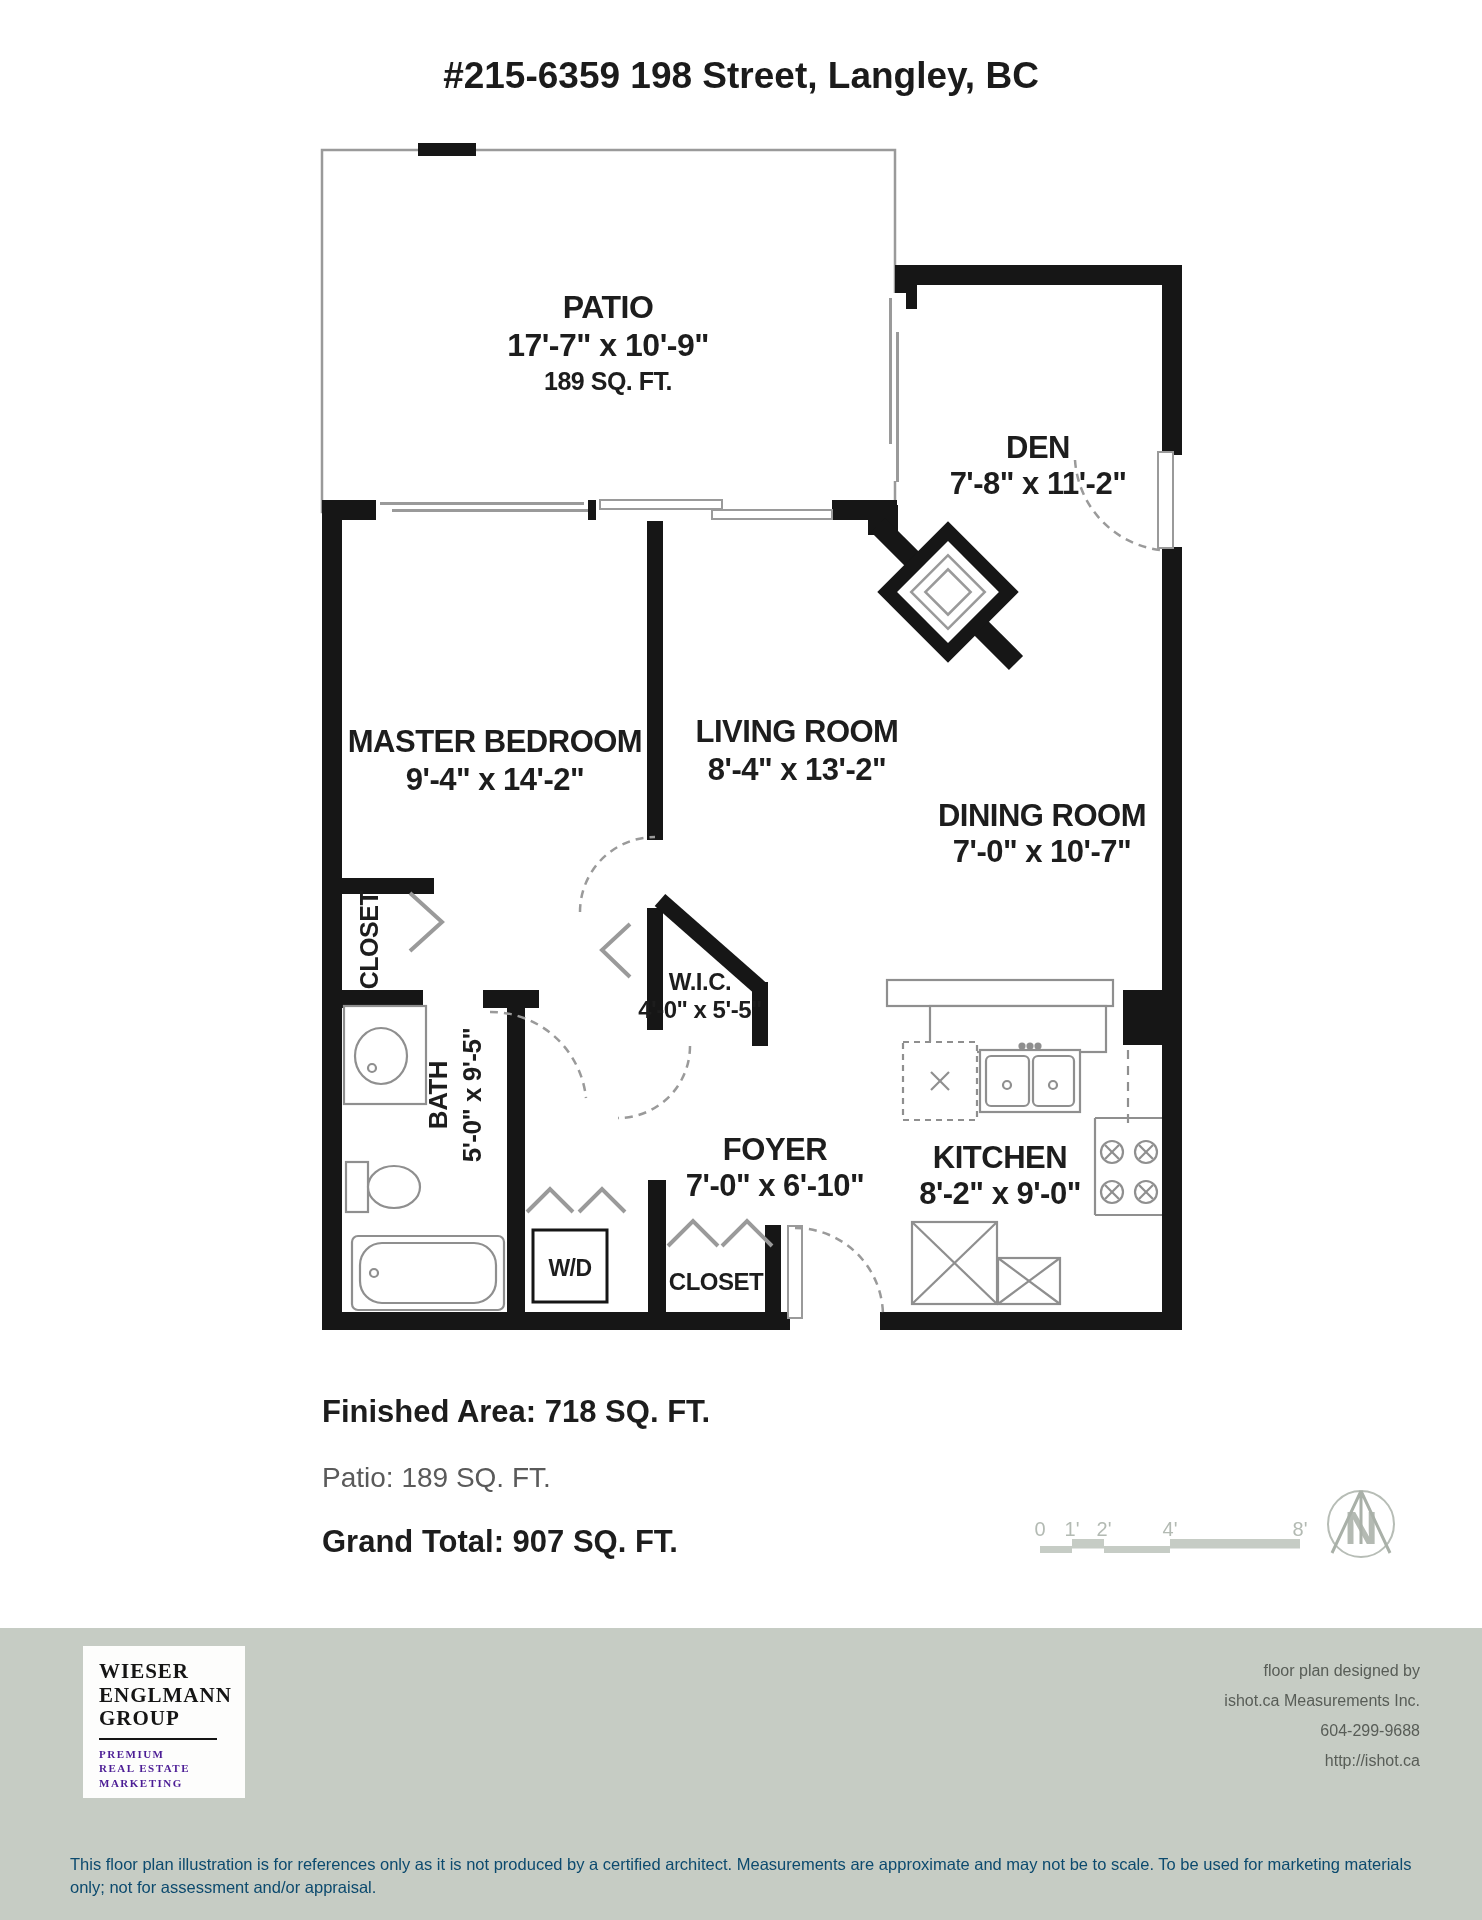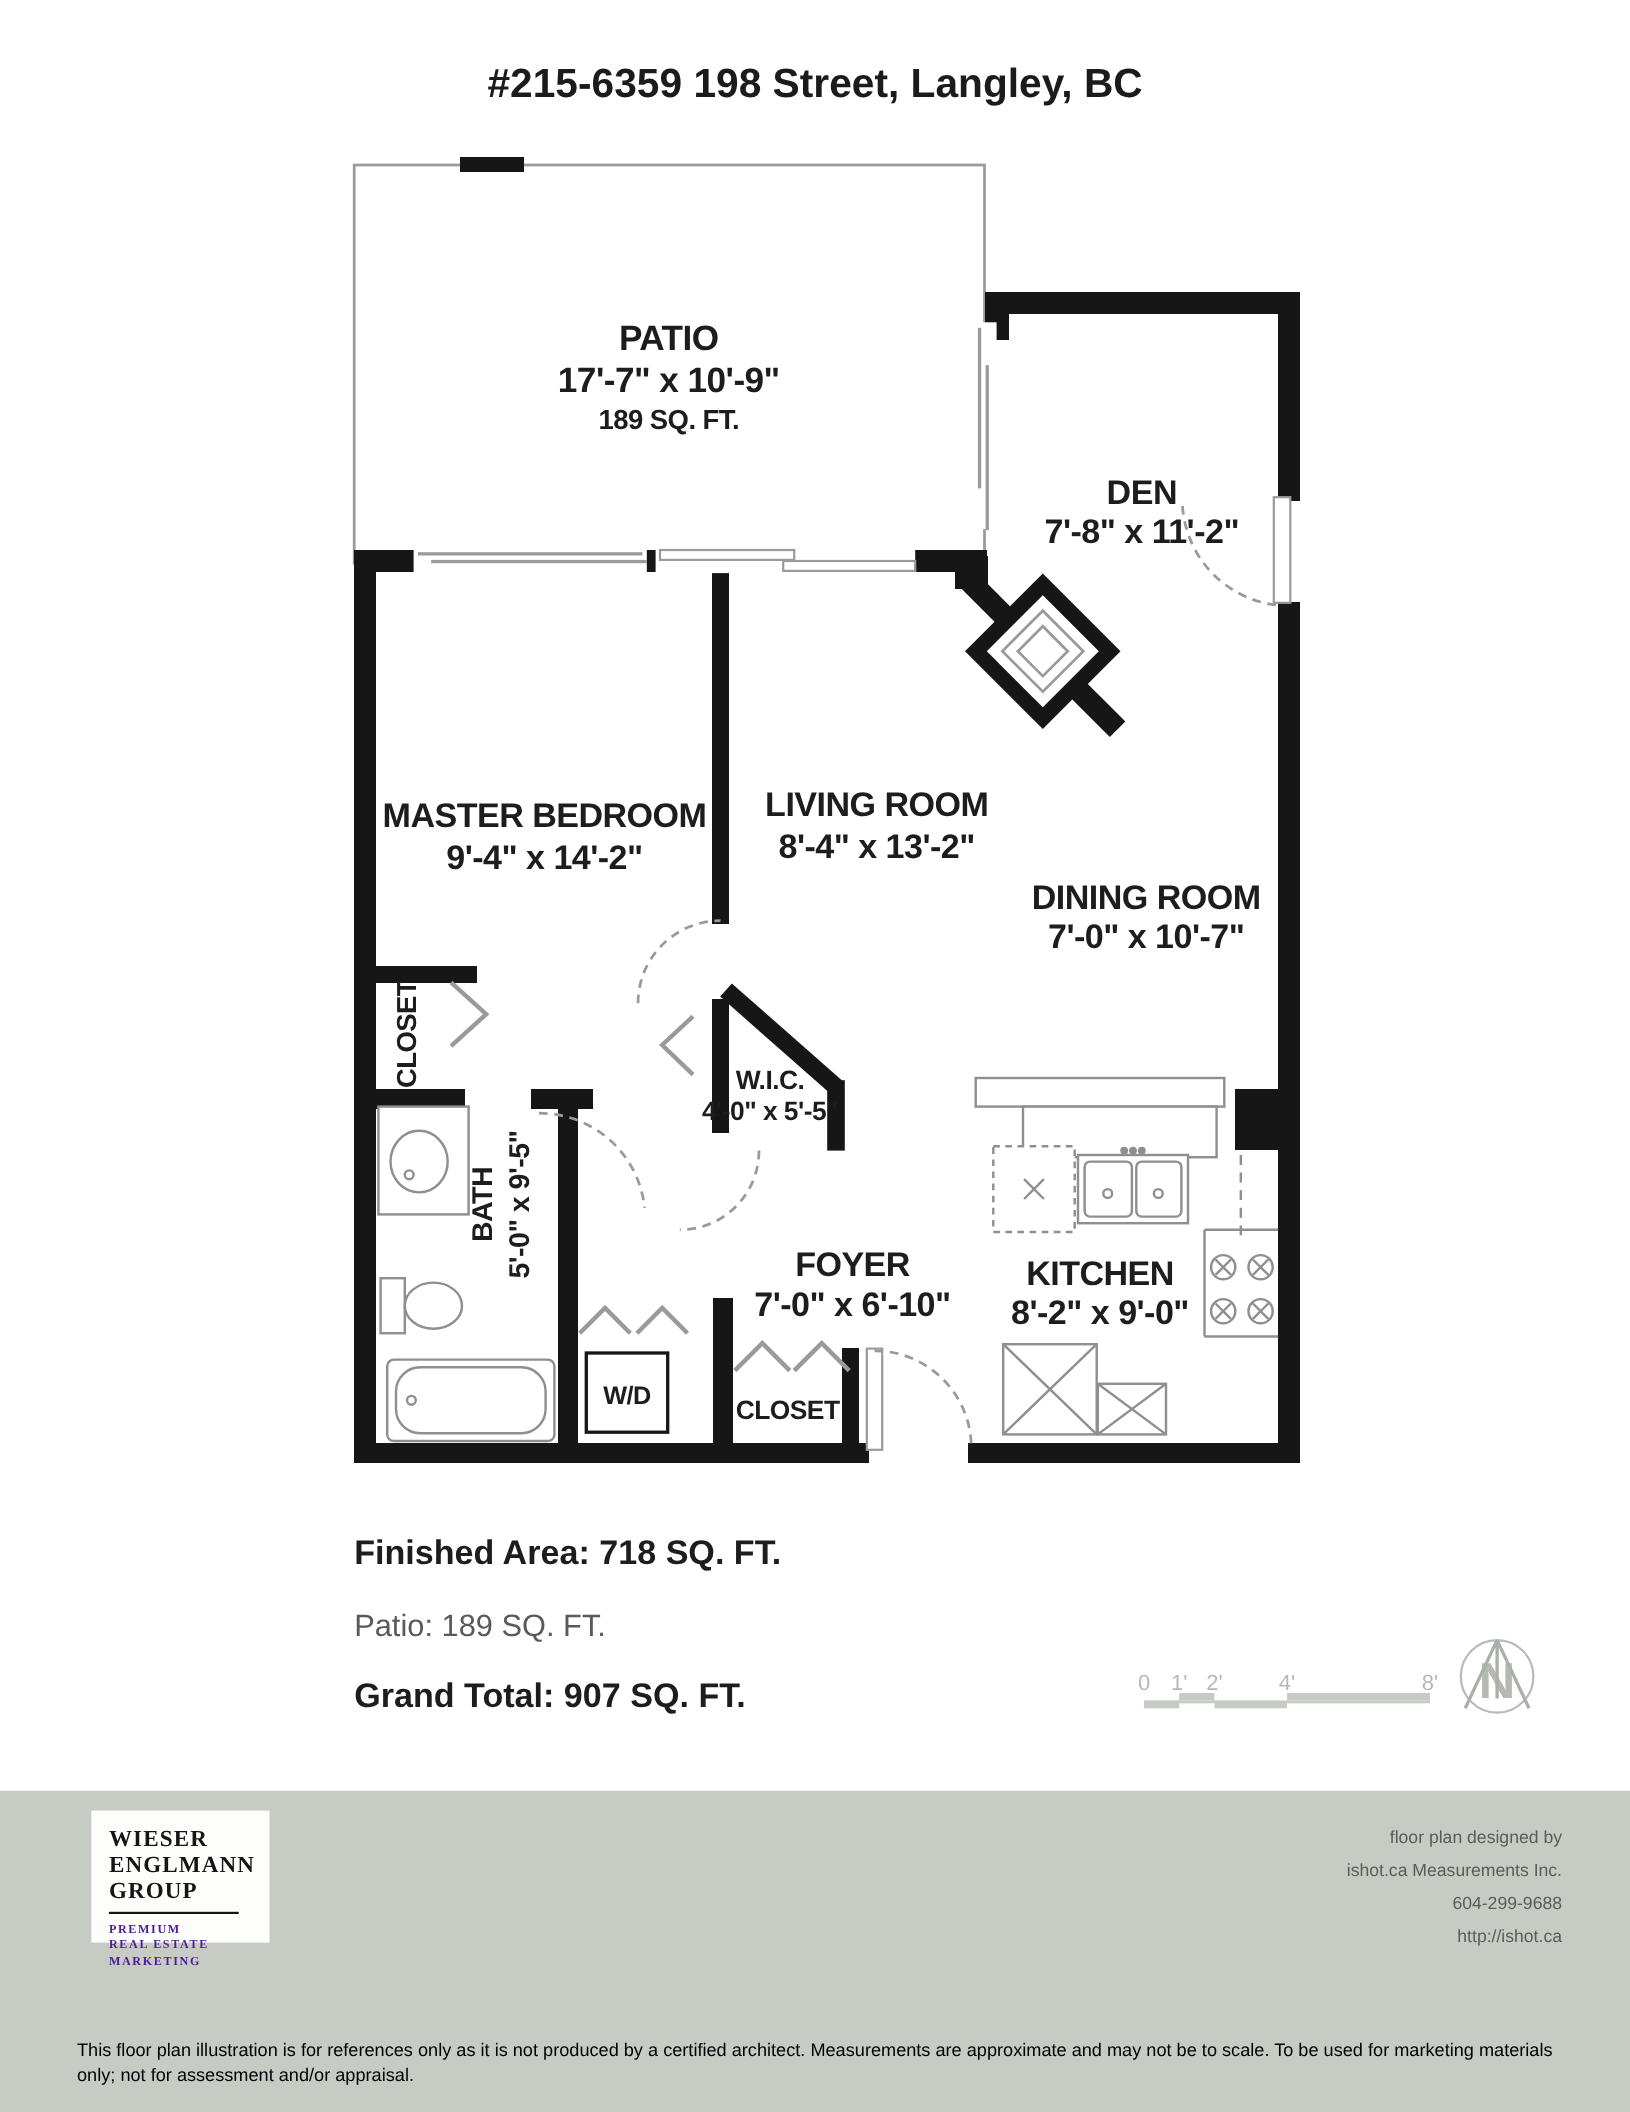--- a/index.html
+++ b/index.html
@@ -3,29 +3,29 @@
 <meta charset="utf-8">
 <style>
   html,body{margin:0;padding:0;background:#fff;}
   body{width:1482px;height:1920px;overflow:hidden;font-family:"Liberation Sans",sans-serif;}
   .page{position:relative;width:1482px;height:1920px;background:#ffffff;}
   svg{position:absolute;top:0;left:0;}
   svg text{font-family:"Liberation Sans",sans-serif;}
   .room-name{font-weight:bold;fill:#1d1d1d;letter-spacing:-0.5px;}
   .room-dims{font-weight:bold;fill:#1d1d1d;letter-spacing:-0.5px;}
   .footer{position:absolute;left:0;top:1628px;width:1482px;height:292px;background:#c6ccc4;}
-  .logo-box{position:absolute;left:83px;top:18px;width:162px;height:120px;background:#fdfdfc;padding:14px 0 4px 16px;box-sizing:border-box;}
+  .logo-box{position:absolute;left:83px;top:18px;width:162px;height:152px;background:#fdfdfc;padding:14px 0 4px 16px;box-sizing:border-box;}
   .logo-main{font-family:"Liberation Serif",serif;font-weight:bold;font-size:21px;line-height:1.12;color:#151515;letter-spacing:1px;}
   .logo-rule{width:118px;height:0;border-top:2.5px solid #151515;margin:7px 0 7px 0;}
   .logo-sub{font-family:"Liberation Serif",serif;font-weight:bold;font-size:11px;line-height:1.35;color:#4c1d95;letter-spacing:1.5px;}
   .agent{position:absolute;left:290px;top:26px;color:#3f443e;}
   .agent-name{font-size:27px;font-weight:bold;color:#30342f;margin:0 0 12px 0;}
   .agent-line{font-size:24px;margin:0 0 11px 0;}
   .designer{position:absolute;right:62px;top:28px;text-align:right;font-size:16px;line-height:30px;color:#585d57;}
-  .disclaimer{position:absolute;left:70px;top:208px;width:1352px;font-size:16.5px;line-height:23px;color:#000000;}
+  .disclaimer{position:absolute;left:70px;top:208px;width:1352px;font-size:16.5px;line-height:23px;color:#0c4a6e;}
 </style>
 </head>
 <body>
 
 <div class="page">
 
 <svg width="1482" height="1628" viewBox="0 0 1482 1628">
 
   <text x="741" y="88" text-anchor="middle" font-size="37" font-weight="bold" fill="#1b1b1b">#215-6359 198 Street, Langley, BC</text>
 

